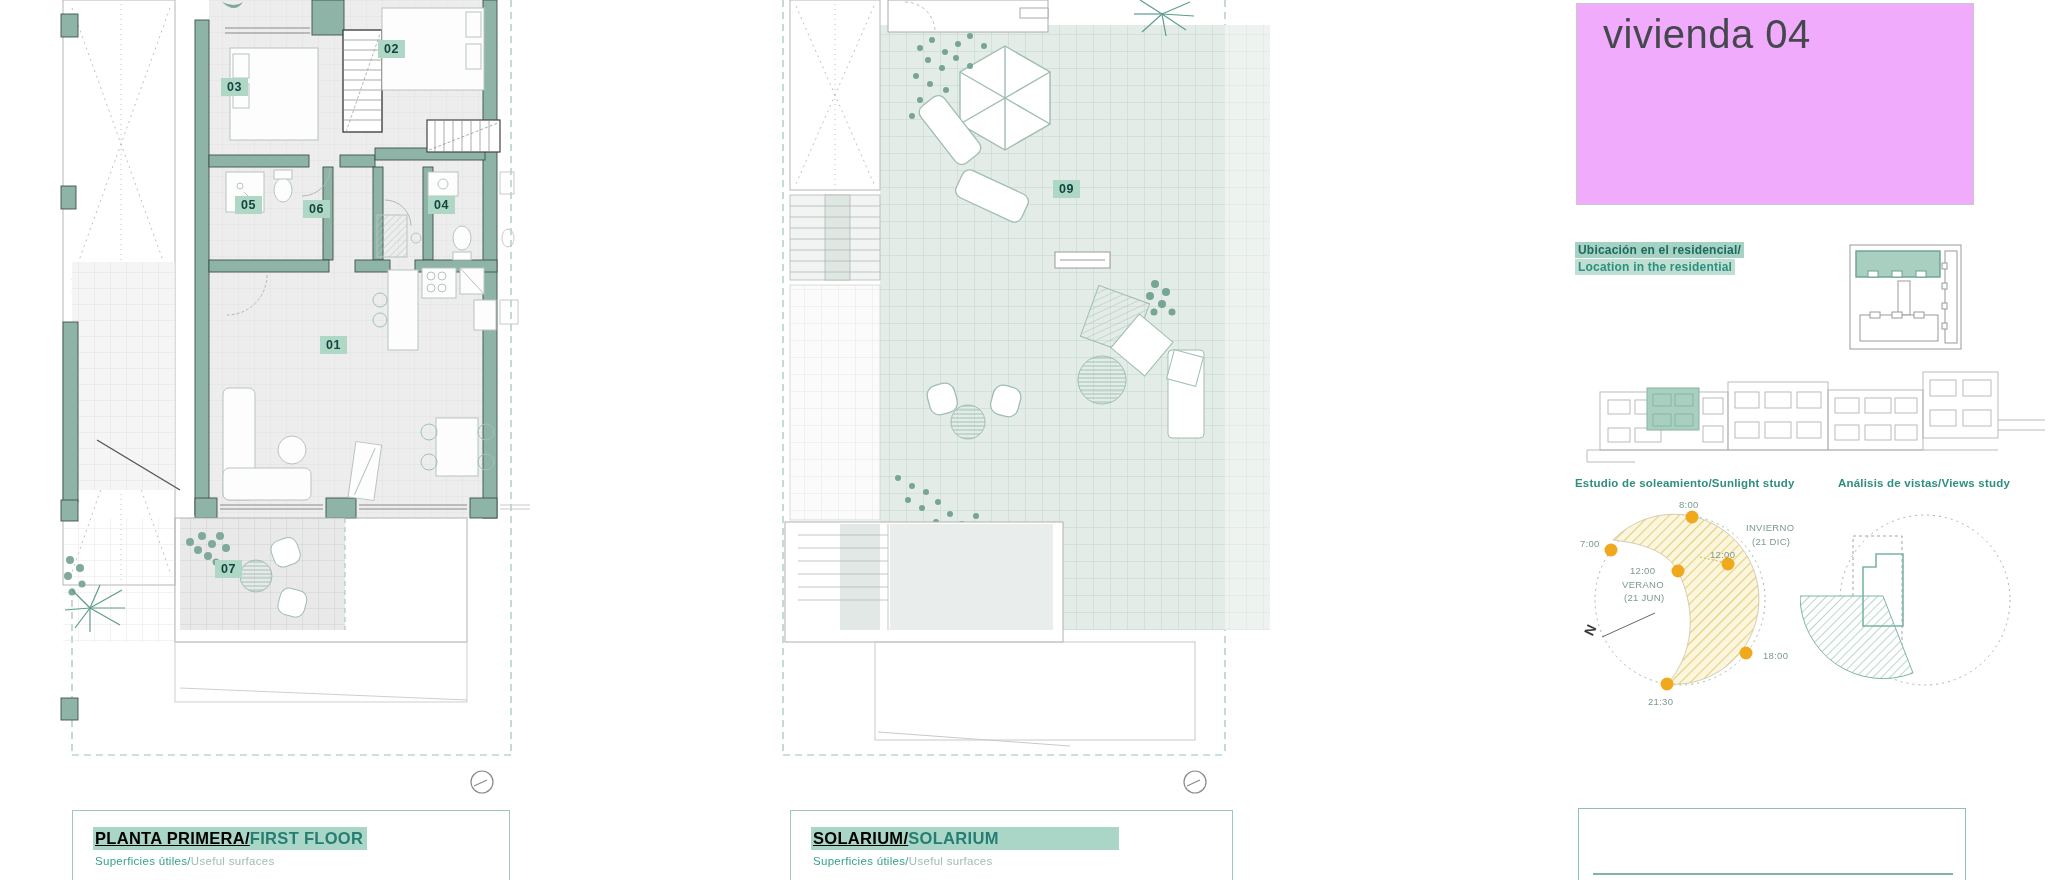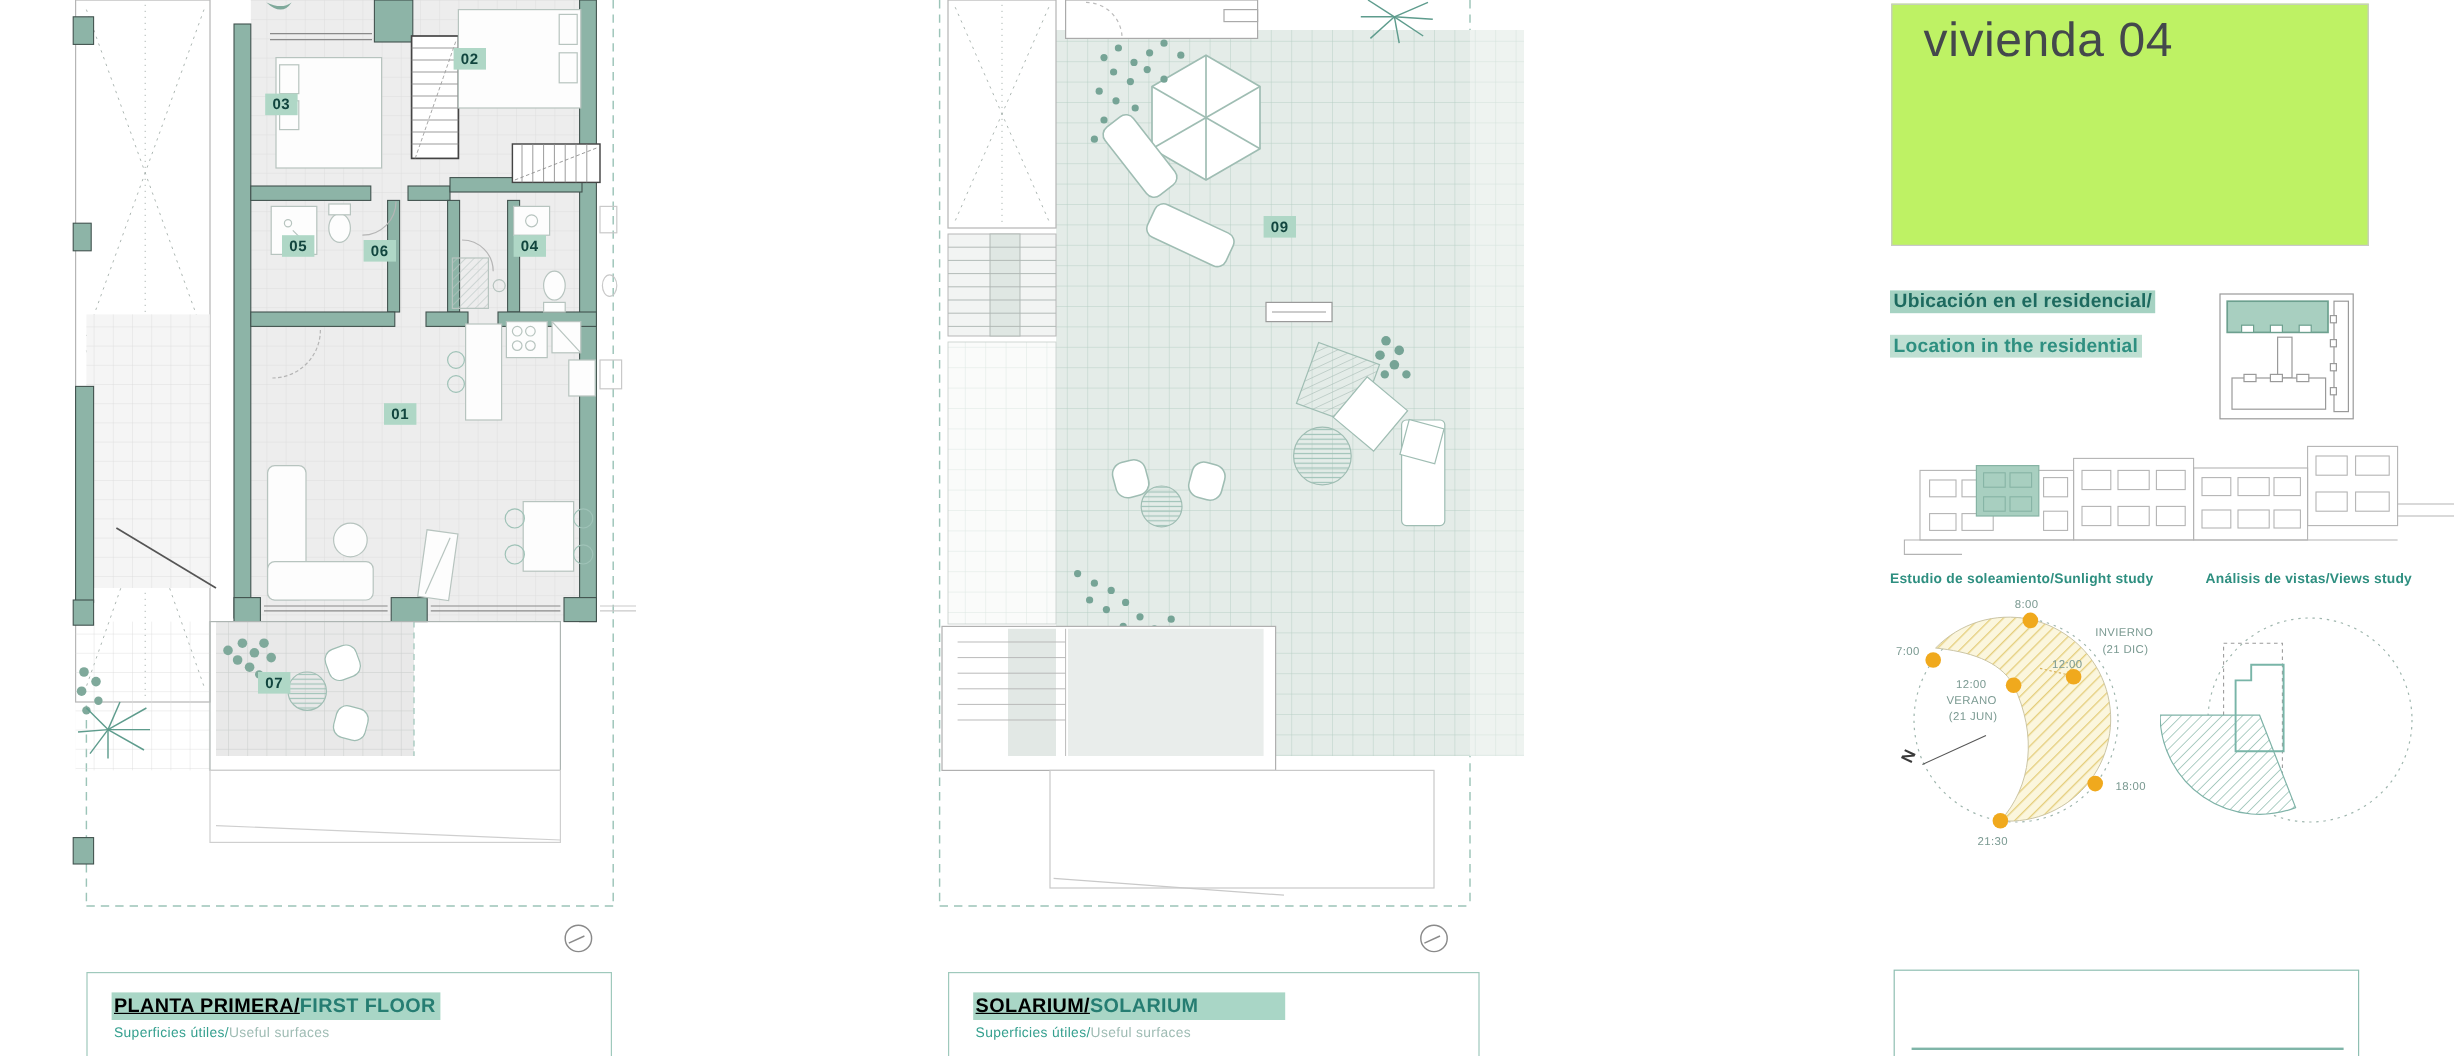--- a/index.html
+++ b/index.html
@@ -12,23 +12,23 @@
   
   .cap-box{position:absolute;border:1.5px solid #9fc9bc;background:#fff;box-sizing:border-box;}
   .cap-line1{position:absolute;left:20px;top:16px;font-size:16.5px;font-weight:bold;letter-spacing:.3px;
              background:#a9d6c6;padding:2px 4px 2px 2px;white-space:nowrap;}
   .cap-line1 .dark{color:#000000;text-decoration:underline;}
   .cap-line1 .teal{color:#267d72;font-weight:600;}
   .cap-line2{position:absolute;left:22px;top:44px;font-size:11.5px;letter-spacing:.3px;white-space:nowrap;}
   .cap-line2 .teal{color:#35a08f;}
   .cap-line2 .gray{color:#9fbcb4;margin-top:20px;}
   
-  .title-box{position:absolute;border:1.5px solid #c9c9c9;background:#bef264;box-sizing:border-box;}
+  .title-box{position:absolute;border:1.5px solid #c9c9c9;background:#f0abfc;box-sizing:border-box;}
   .title-text{position:absolute;left:26px;top:8px;font-size:40px;color:#44484c;letter-spacing:.5px;}
-  .loc-line{display:block;font-size:16px;font-weight:bold;letter-spacing:.2px;margin-bottom:19px;}
+  .loc-line{display:block;font-size:12px;font-weight:bold;letter-spacing:.2px;margin-bottom:3px;}
   .loc-line span{padding:1px 3px;}
   .loc1 span{background:#a5d2c2;color:#1d6a5f;}
   .loc2 span{background:#bfdfd2;color:#2e8f80;}
   .study-heading{position:absolute;font-size:11.5px;font-weight:bold;color:#2e8f80;letter-spacing:.2px;white-space:nowrap;}
   .sun-label{position:absolute;font-size:9.5px;color:#7b9a92;letter-spacing:.3px;white-space:nowrap;}
   .north-glyph{position:absolute;font-size:14px;color:#3a3a3a;transform:rotate(-65deg);font-weight:bold;}
   .summary-box{position:absolute;border:1.5px solid #8fbfb2;background:#fff;box-sizing:border-box;}
   .sum-line{display:block;font-size:15px;font-weight:bold;letter-spacing:.3px;margin:0 0 2px 0;}
   .sum-line span{padding:1px 4px;background:#a9d6c6;}
   .sum1 span{color:#20333a;}
@@ -571,21 +571,21 @@
   <div class="cap-box" style="left:72px;top:810px;width:438px;height:78px">
     <div class="cap-line1">
       <span class="dark">PLANTA PRIMERA/</span><span class="teal">FIRST FLOOR</span>
     </div>
     <div class="cap-line2">
       <span class="teal">Superficies útiles/</span><span class="gray">Useful surfaces</span>
     </div>
   </div>
 
   <div class="cap-box" style="left:790px;top:810px;width:443px;height:78px">
-    <div class="cap-line1" style="padding-right:72px">
+    <div class="cap-line1" style="padding-right:120px">
       <span class="dark">SOLARIUM/</span><span class="teal">SOLARIUM</span>
     </div>
     <div class="cap-line2">
       <span class="teal">Superficies útiles/</span><span class="gray">Useful surfaces</span>
     </div>
   </div>
 
 </div>
 
 </body></html>

